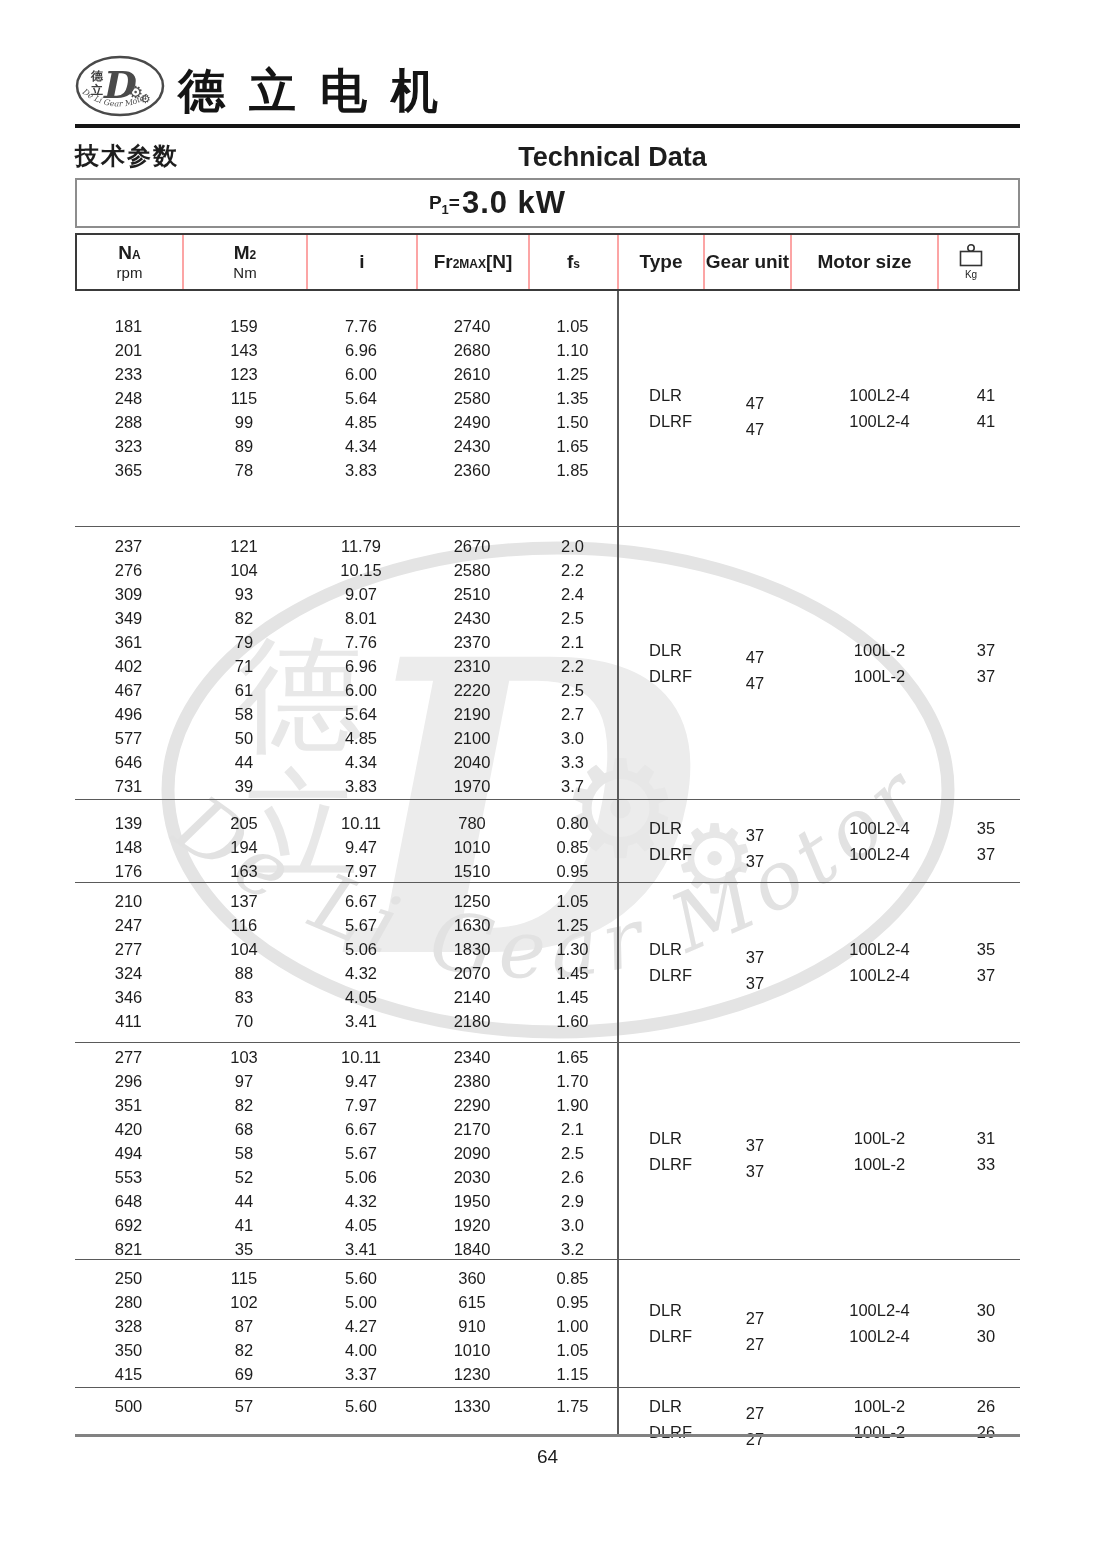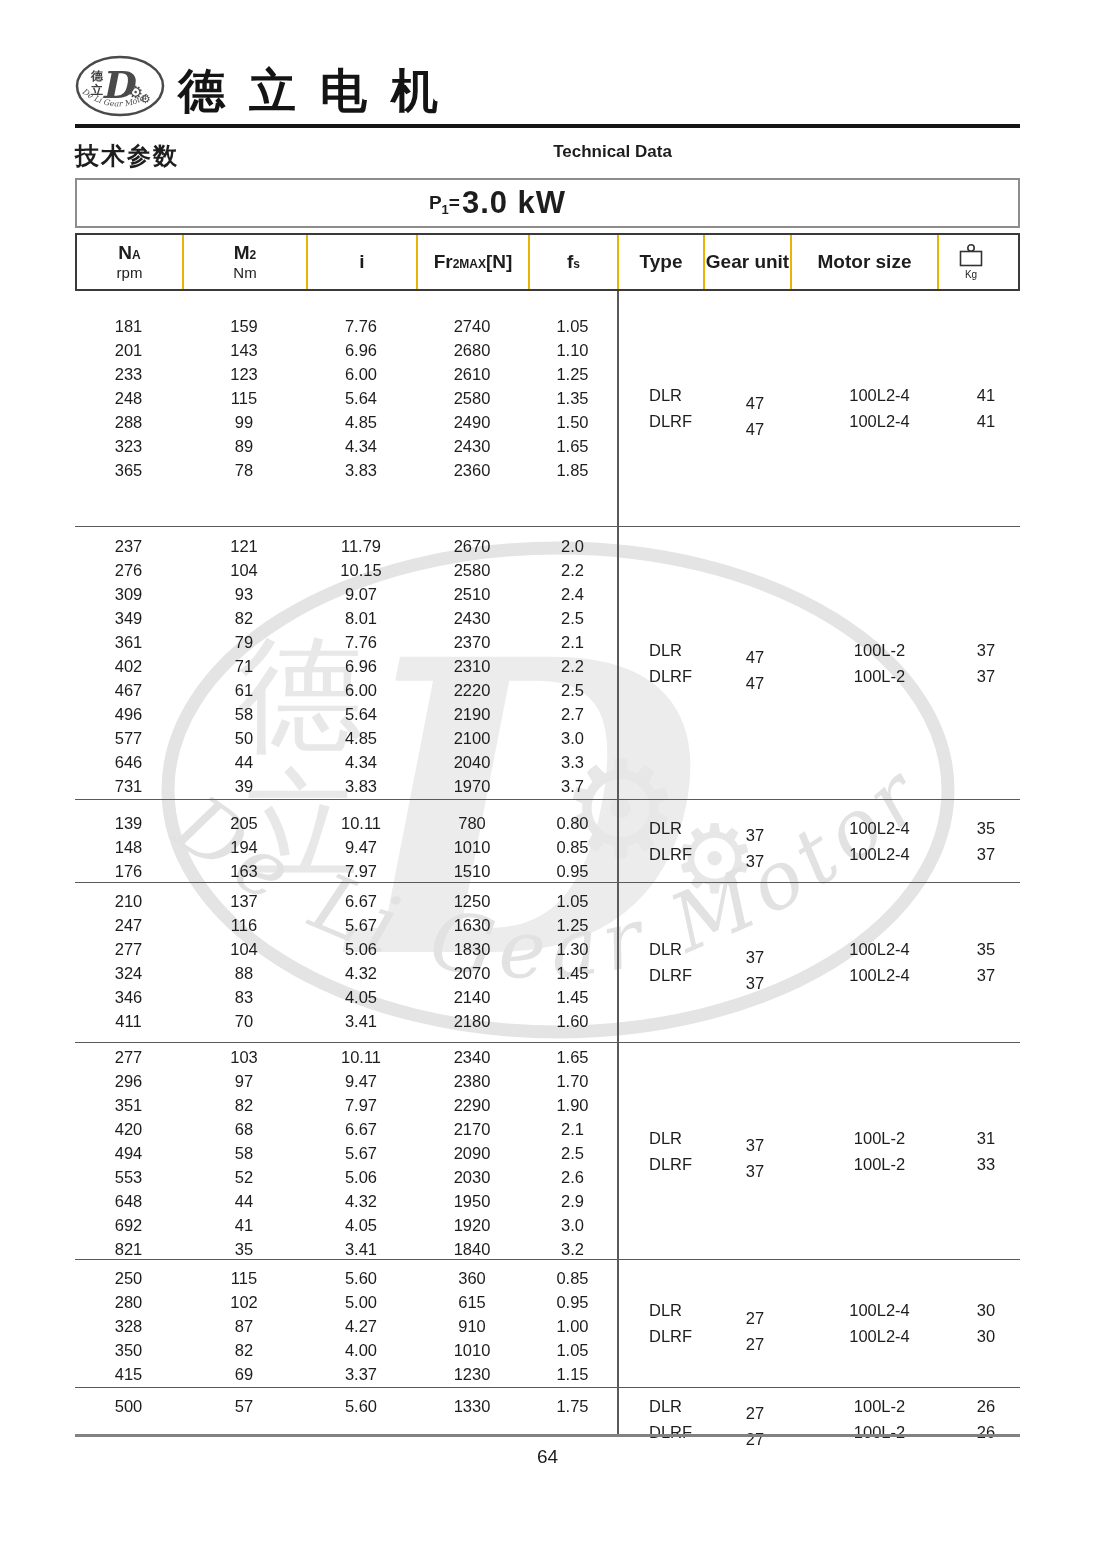--- a/index.html
+++ b/index.html
@@ -8,34 +8,34 @@
   .layer{position:absolute;left:0;top:0;}
   .content{position:absolute;left:0;top:0;width:1100px;height:1555px;z-index:2;}
   .wm{z-index:1;}
 
   
   .logo{position:absolute;left:74px;top:53px;}
   .brand{position:absolute;left:178px;top:60px;font-size:47px;font-weight:bold;
          letter-spacing:24px;font-family:"DejaVu Serif","Liberation Serif",serif;color:#141414;}
   .top-rule{position:absolute;left:75px;top:124px;width:945px;height:4px;background:#151515;}
   .sec-cn{position:absolute;left:75px;top:140px;font-size:24px;font-weight:bold;letter-spacing:2px;}
-  .sec-en{position:absolute;left:505px;top:142px;width:215px;text-align:center;font-size:17px;font-weight:bold;}
+  .sec-en{position:absolute;left:505px;top:142px;width:215px;text-align:center;font-size:27px;font-weight:bold;}
 
   .power{position:absolute;left:75px;top:178px;width:945px;height:50px;border:2px solid #8d8d8d;
          box-sizing:border-box;display:flex;align-items:center;justify-content:center;}
   .power-inner{transform:translateX(-50px);display:flex;align-items:center;}
   .p-small{font-size:19px;font-weight:bold;}
   .p-sub{font-size:13px;font-weight:bold;align-self:flex-end;margin-bottom:4px;}
   .p-big{font-size:31px;font-weight:bold;letter-spacing:1px;margin-left:2px;}
 
   
   .thead{position:absolute;left:75px;top:233px;width:945px;height:58px;border:2px solid #3a3a3a;
          box-sizing:border-box;display:flex;}
   .th{display:flex;flex-direction:column;align-items:center;justify-content:center;
-      box-sizing:border-box;border-left:2px solid #eab308;line-height:1.1;}
+      box-sizing:border-box;border-left:2px solid #fca5a5;line-height:1.1;}
   .th:first-child{border-left:none;}
   .th-main{font-size:19px;font-weight:bold;}
   .th-sub{font-size:12px;font-weight:bold;}
   .th-unit{font-size:15px;margin-top:1px;font-weight:normal;}
   .w-na{width:105px}.w-m2{width:124px}.w-i{width:110px}.w-fr{width:112px}.w-fs{width:89px}
   .w-type{width:86px}.w-gear{width:87px}.w-motor{width:147px}.w-kg{width:66px}
   .kg-label{font-size:10px;margin-top:1px;}
 
   
   .tbody{position:absolute;left:75px;top:291px;width:945px;height:1143px;}

